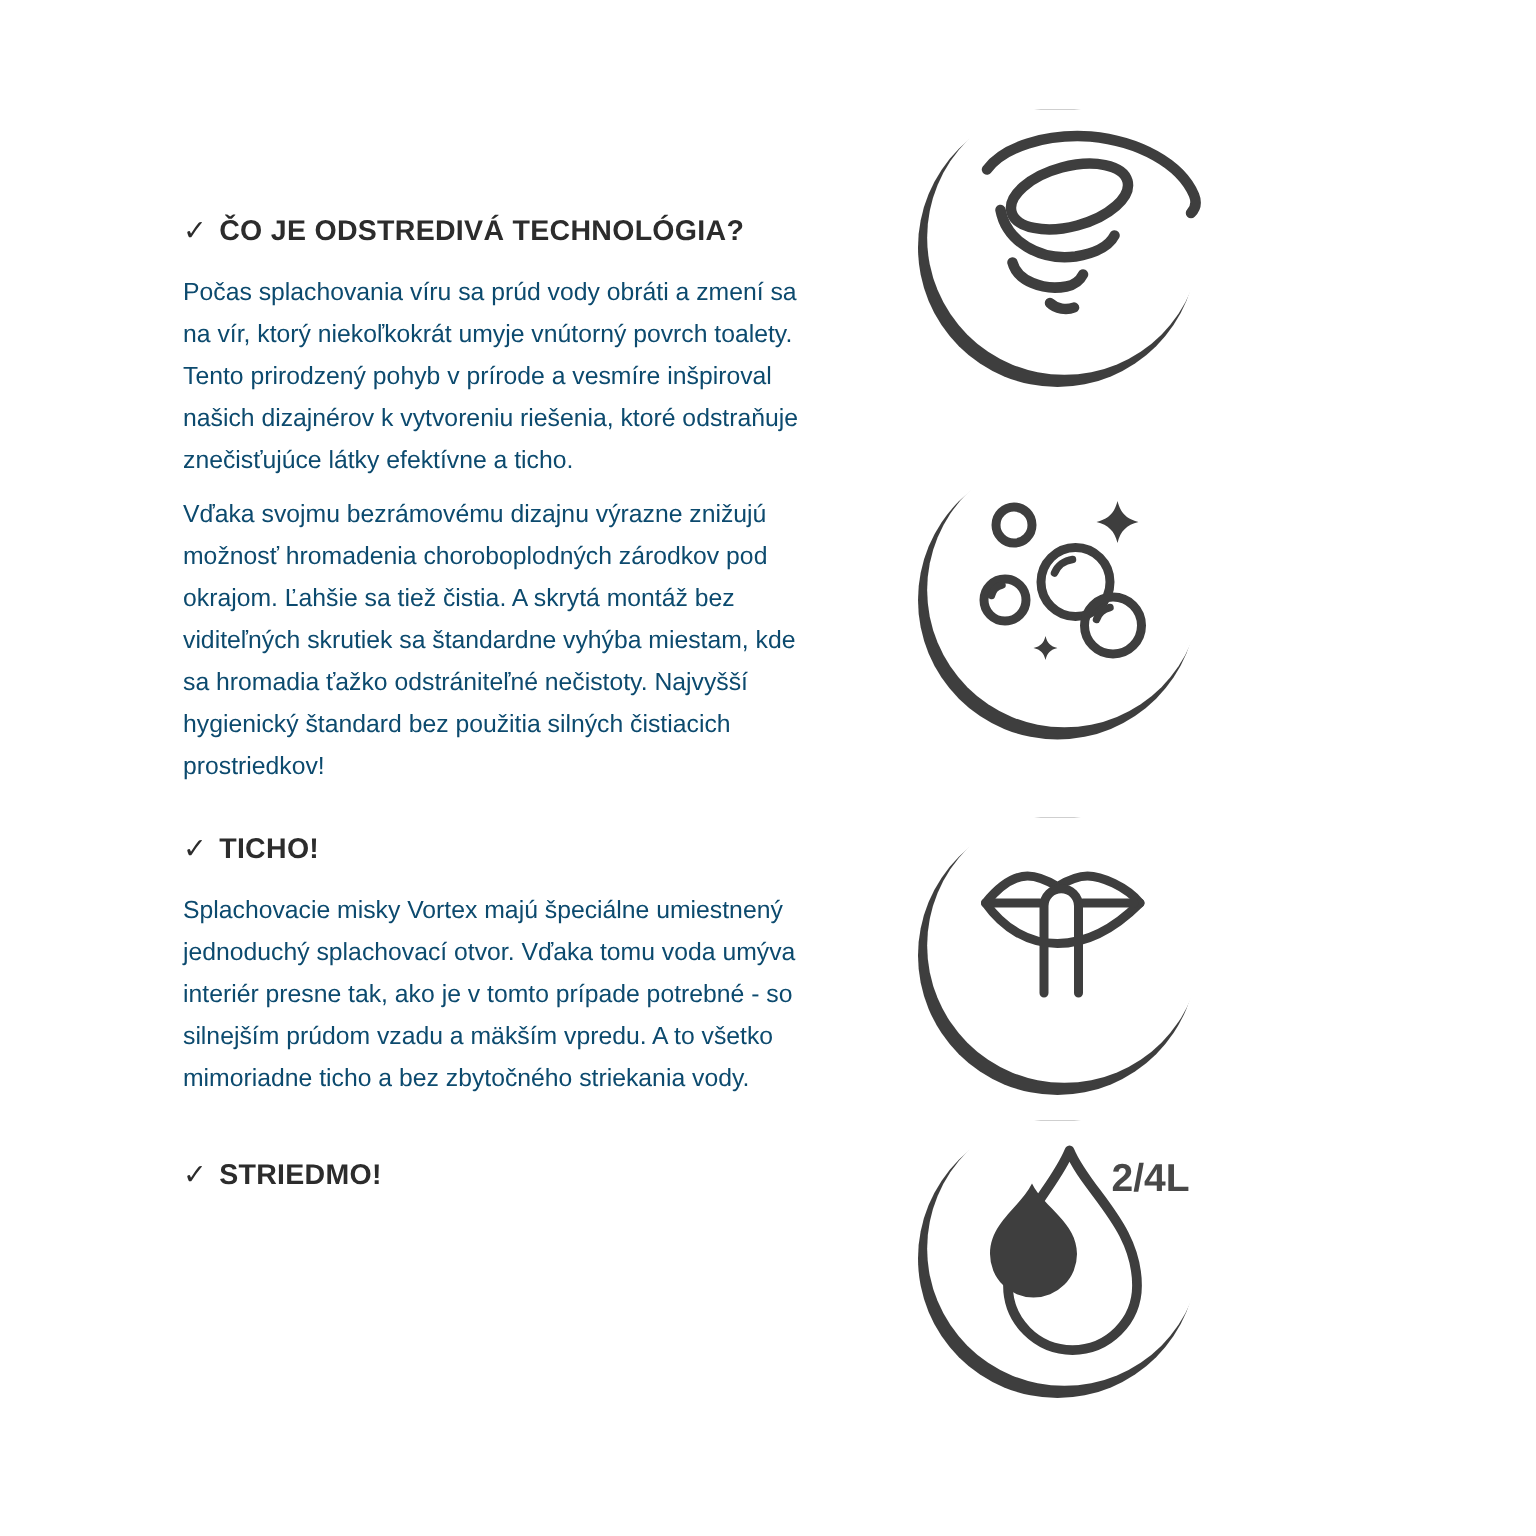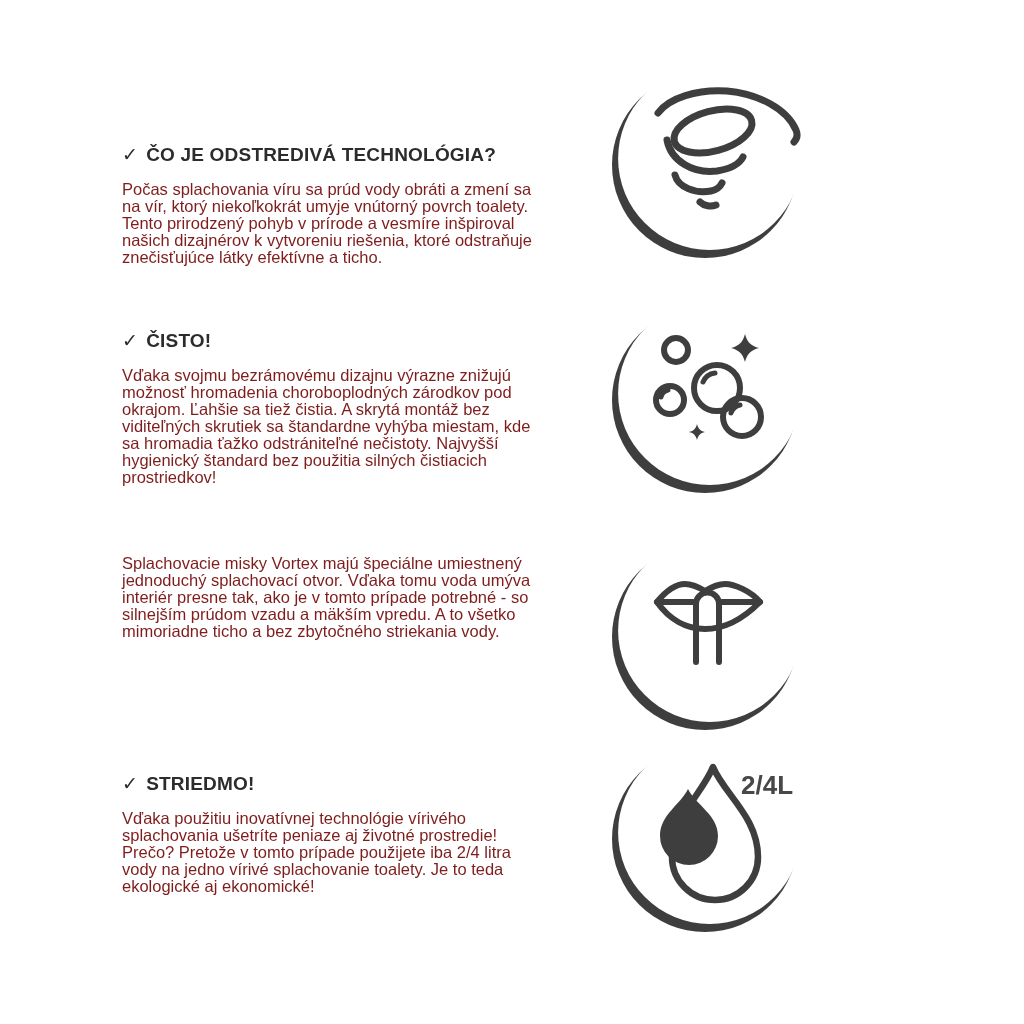--- a/index.html
+++ b/index.html
@@ -7,52 +7,51 @@
     position:relative; width:844px; height:1024px; background:#ffffff;
     font-family:"Liberation Sans","DejaVu Sans",sans-serif; overflow:hidden;
   }
   .section { position:absolute; left:122px; width:424px; }
   .section h3 {
     margin:0 0 14px 0; font-size:19px; line-height:24px; font-weight:bold;
     color:#2c2c2c; letter-spacing:0.2px;
   }
   .section h3 .check { margin-right:8px; }
   .section p {
-    margin:0; font-size:16.5px; line-height:17px; color:#7f1d1d;
+    margin:0; font-size:16.5px; line-height:28px; color:#0c4a6e;
   }
   .icon-block { position:absolute; left:605px; width:200px; height:200px; }
   #sec-1 { top:143px; } #sec-2 { top:329px; } #sec-3 { top:555px; } #sec-4 { top:772px; }
   #icon-1 { top:73px; } #icon-2 { top:308px; } #icon-3 { top:545px; } #icon-4 { top:747px; }
   svg { display:block; }
   svg .ln { fill:none; stroke:#3e3e3e; stroke-linecap:round; stroke-linejoin:round; }
   svg .fl { fill:#3e3e3e; stroke:none; }
   svg text { font-family:"Liberation Sans","DejaVu Sans",sans-serif; }
 </style>
 </head>
 <body>
 
 <div class="page">
 
   <section class="section" id="sec-1">
     <h3><span class="check">✓</span><span>ČO JE ODSTREDIVÁ TECHNOLÓGIA?</span></h3>
     <p>Počas splachovania víru sa prúd vody obráti a zmení sa na vír, ktorý niekoľkokrát umyje vnútorný povrch toalety. Tento prirodzený pohyb v prírode a vesmíre inšpiroval našich dizajnérov k vytvoreniu riešenia, ktoré odstraňuje znečisťujúce látky efektívne a ticho.</p>
   </section>
 
   <section class="section" id="sec-2">
-    <h3><span class="check">✓</span><span>ČISTO!</span></h3>
     <p>Vďaka svojmu bezrámovému dizajnu výrazne znižujú možnosť hromadenia choroboplodných zárodkov pod okrajom. Ľahšie sa tiež čistia. A skrytá montáž bez viditeľných skrutiek sa štandardne vyhýba miestam, kde sa hromadia ťažko odstrániteľné nečistoty. Najvyšší hygienický štandard bez použitia silných čistiacich prostriedkov!</p>
   </section>
 
   <section class="section" id="sec-3">
+    <h3><span class="check">✓</span><span>TICHO!</span></h3>
     <p>Splachovacie misky Vortex majú špeciálne umiestnený jednoduchý splachovací otvor. Vďaka tomu voda umýva interiér presne tak, ako je v tomto prípade potrebné - so silnejším prúdom vzadu a mäkším vpredu. A to všetko mimoriadne ticho a bez zbytočného striekania vody.</p>
   </section>
 
   <section class="section" id="sec-4">
     <h3><span class="check">✓</span><span></span><span>STRIEDMO!</span></h3>
-    <p>Vďaka použitiu inovatívnej technológie vírivého splachovania ušetríte peniaze aj životné prostredie! Prečo? Pretože v tomto prípade použijete iba 2/4 litra vody na jedno vírivé splachovanie toalety. Je to teda ekologické aj ekonomické!</p>
   </section>
 
   <div class="icon-block" id="icon-1">
     <svg width="200" height="200" viewBox="0 0 200 200">
       <g>
         <circle cx="100" cy="92" r="93" fill="#3e3e3e"></circle>
         <circle cx="104.6" cy="85.4" r="91.5" fill="#ffffff"></circle>
       </g>
       <g>
         <path class="ln" stroke-width="7" d="M 53,40 C 64,25 92,16 122,18 C 154,21 182,36 191,57 C 193,62 192,66 189,69"></path>

